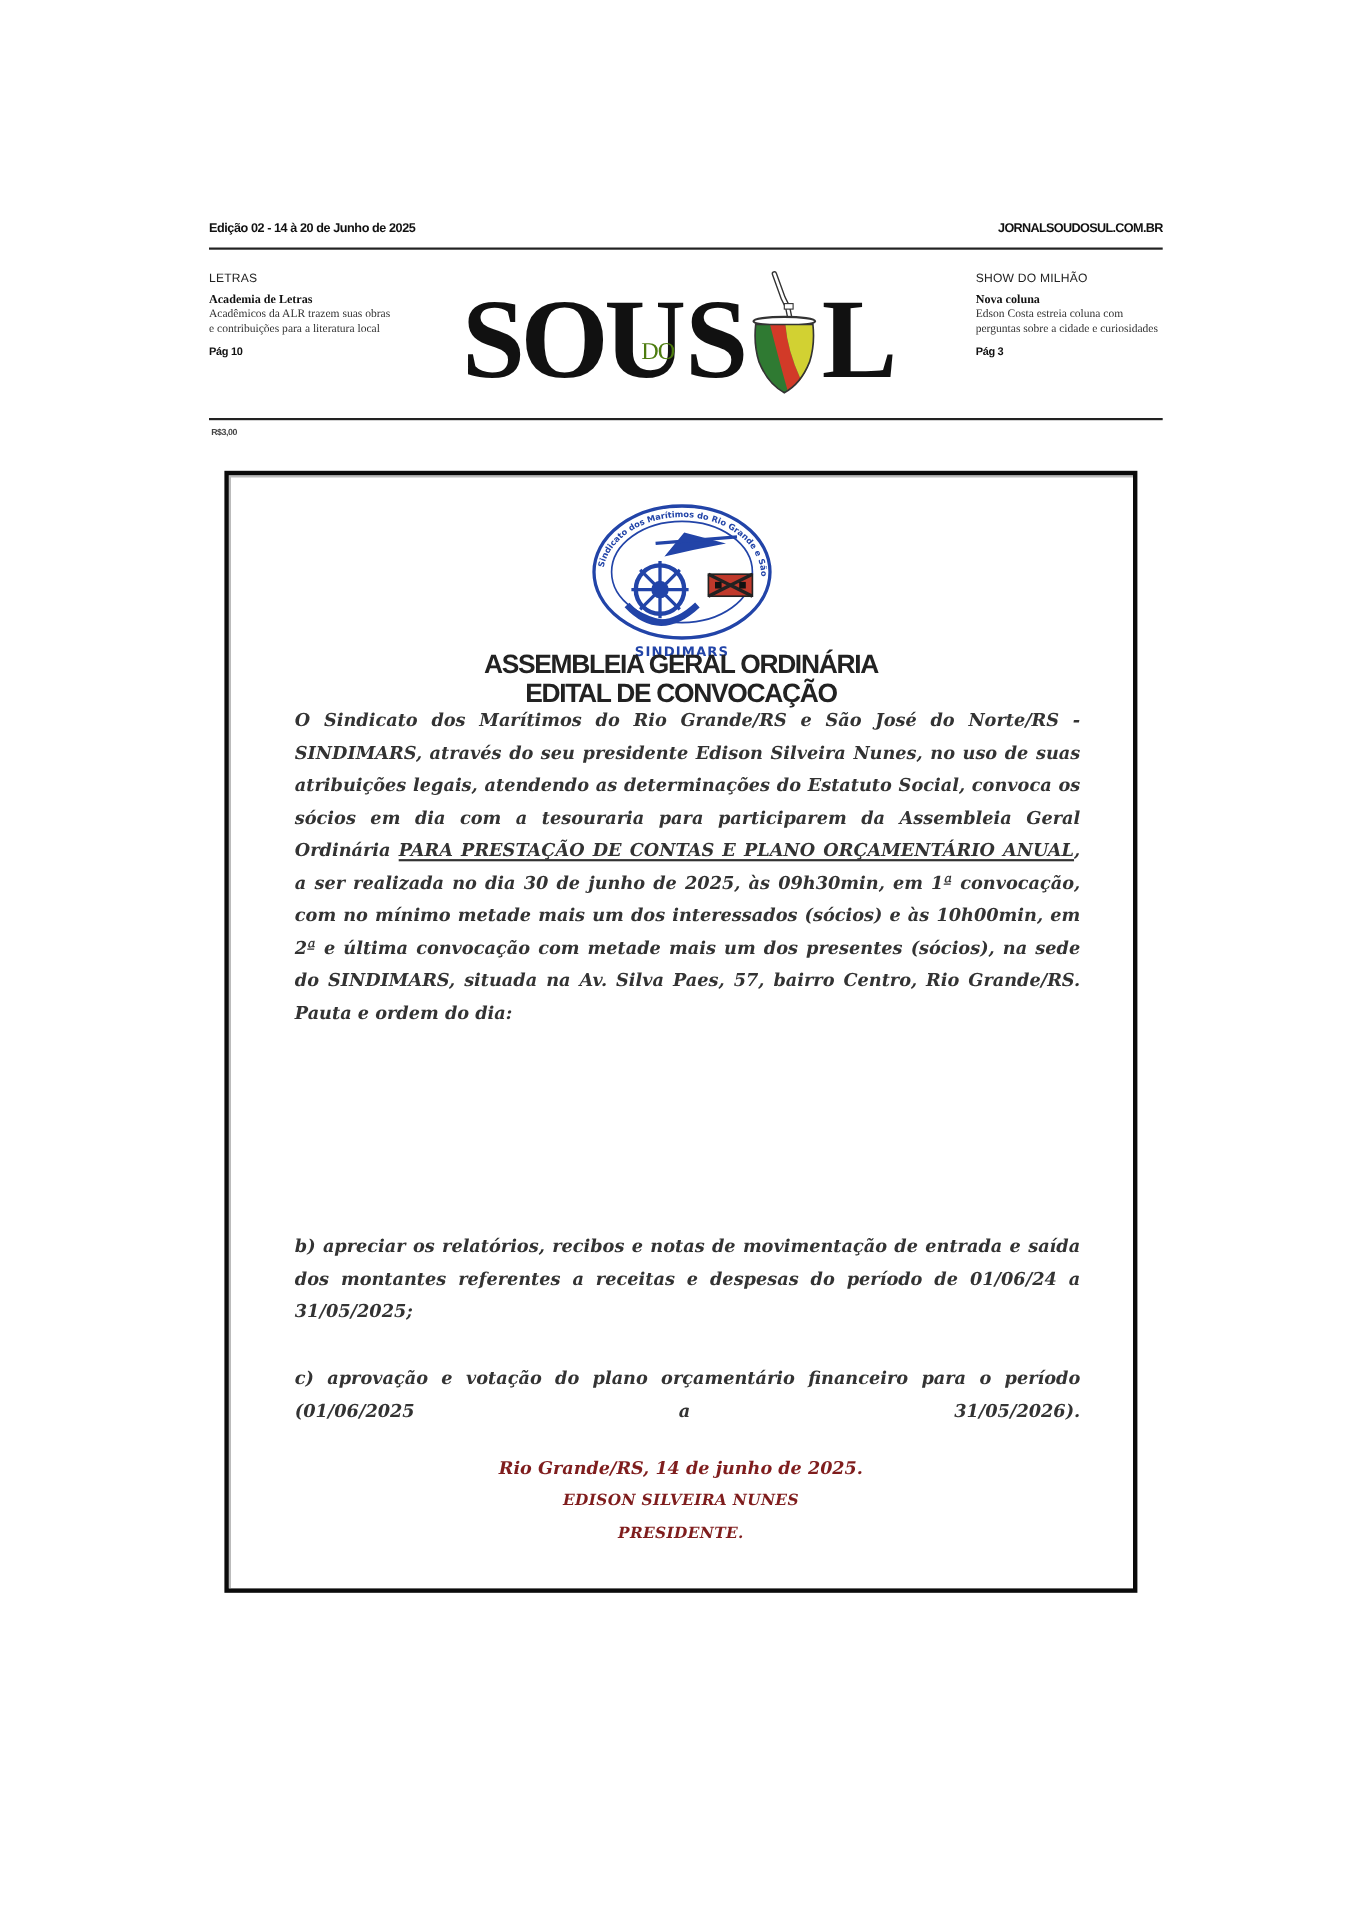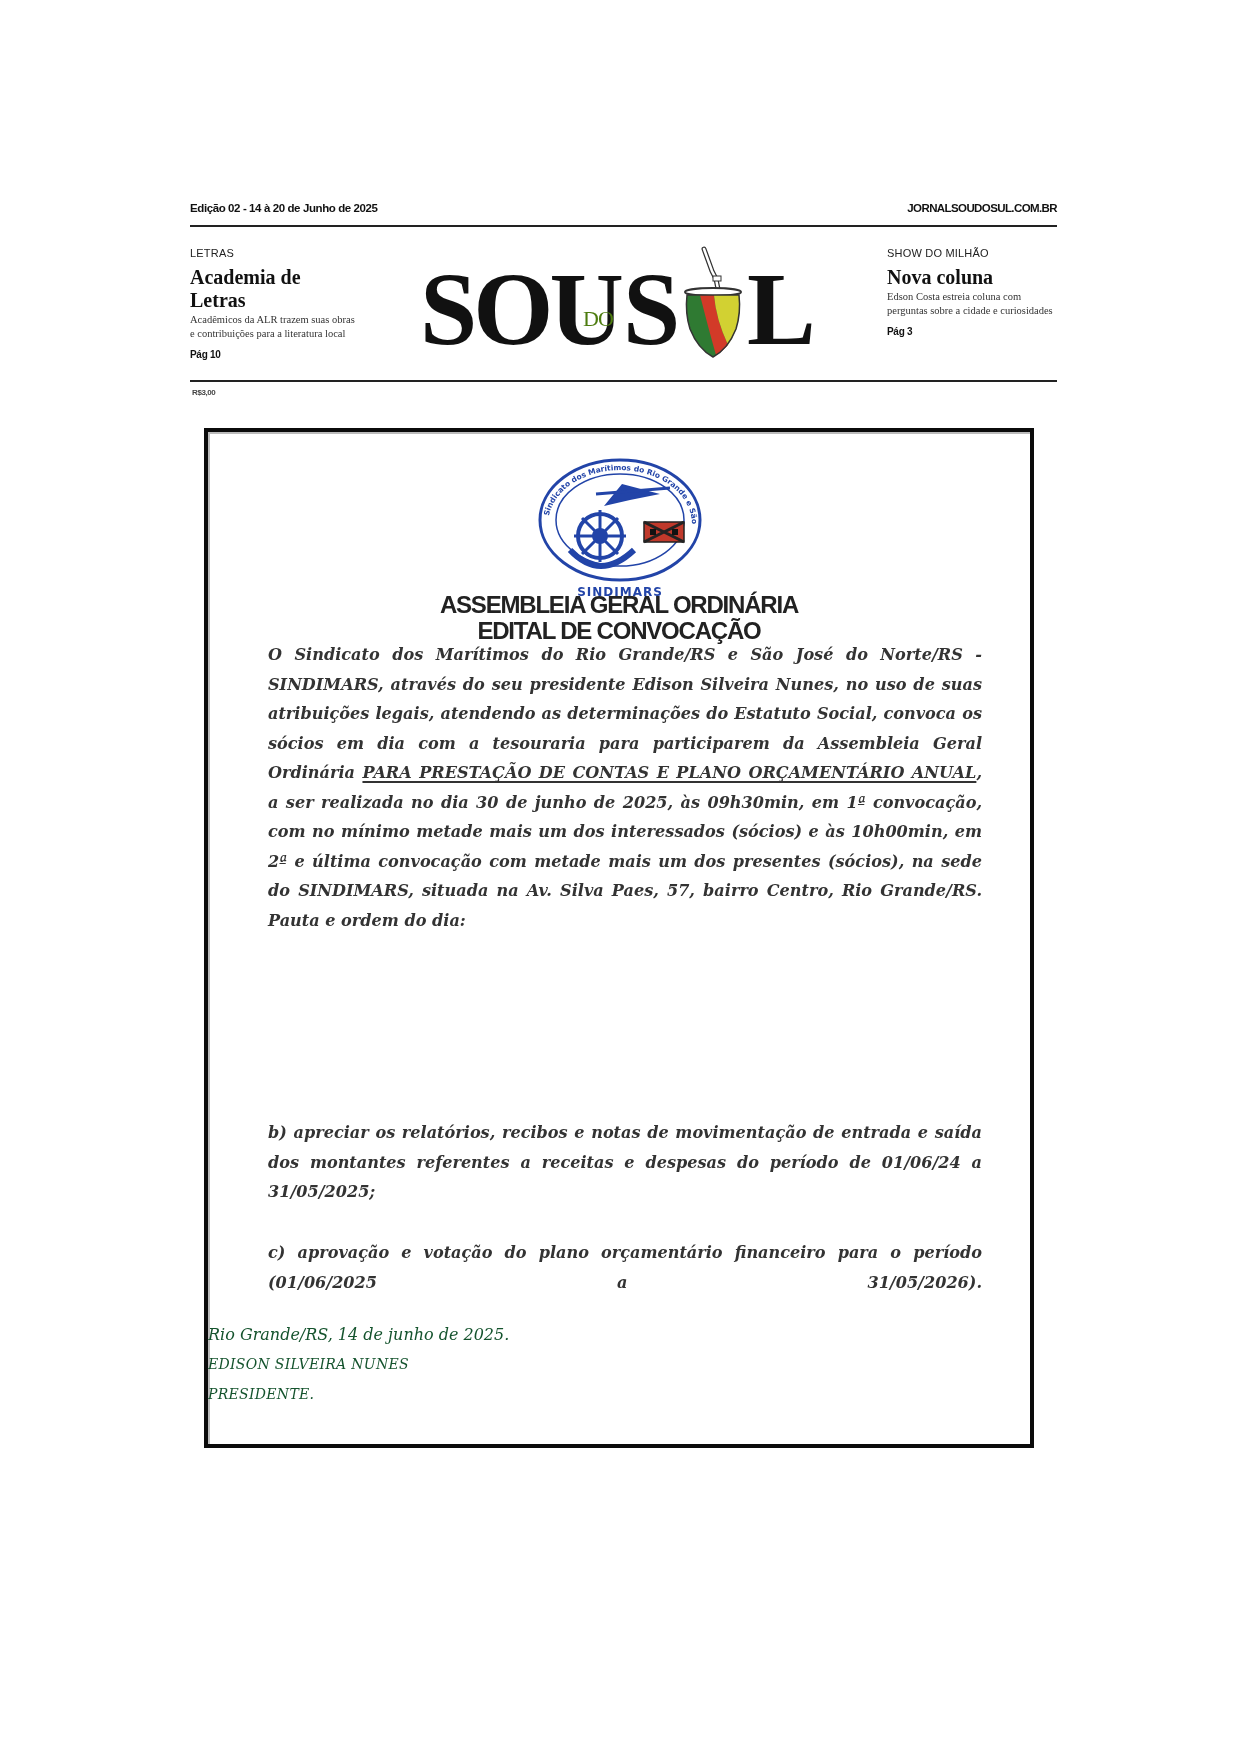--- a/index.html
+++ b/index.html
@@ -7,41 +7,41 @@
     .sans { font-family: "Liberation Sans", "DejaVu Sans", sans-serif; }
     .abs { position: absolute; }
 
     .topline { left: 190px; top: 202px; font-size: 11.5px; font-weight: bold; letter-spacing: -0.4px; }
     .site { right: 184px; top: 202px; font-size: 11.5px; font-weight: bold; letter-spacing: -0.6px; }
     .rule1 { left: 190px; width: 867px; top: 225px; height: 2px; background: #222; }
     .rule2 { left: 190px; width: 867px; top: 380px; height: 2px; background: #222; }
 
     .teaser { width: 170px; }
     .kicker { font-size: 11px; letter-spacing: 0.2px; color: #222; }
-    .headline { font-family: "Liberation Serif", "DejaVu Serif", serif; font-weight: bold; font-size: 20px; margin-top: 7px; color: #111; }
+    .headline { font-family: "Liberation Serif", "DejaVu Serif", serif; font-weight: bold; font-size: 11px; margin-top: 7px; color: #111; }
     .dek { font-family: "Liberation Serif", "DejaVu Serif", serif; font-size: 10.5px; line-height: 14px; color: #333; margin-top: 1px; }
     .page { font-size: 10px; font-weight: bold; margin-top: 8px; letter-spacing: -0.3px; }
     .price { left: 192px; top: 388px; font-size: 8px; font-weight: bold; color: #444; letter-spacing: -0.4px; }
 
     .logo { left: 420px; top: 245px; width: 400px; height: 115px; }
     .logo-text { position: absolute; top: 14px; font-family: "Liberation Serif", "DejaVu Serif", serif; font-weight: bold; font-size: 103px; line-height: 100px; color: #111; letter-spacing: -4px; }
     .logo-do { position: absolute; font-family: "Liberation Serif", "DejaVu Serif", serif; font-size: 22px; color: #4d7c0f; letter-spacing: -1px; }
 
     .notice { left: 204px; top: 428px; width: 822px; height: 1012px; border: 4px solid #0b0b0b; box-shadow: inset 2px 2px 0 #bbb; background: #fff; }
     .emblem { position: absolute; left: 322px; top: 22px; width: 180px; height: 152px; }
     .title1, .title2 { position: absolute; left: 0; width: 100%; text-align: center; font-family: "Liberation Sans", "DejaVu Sans", sans-serif; font-weight: 900; font-size: 24px; letter-spacing: -1.2px; color: #222; }
     .title1 { top: 159px; }
     .title2 { top: 185px; }
     .body-text { position: absolute; left: 60px; width: 714px; font-family: "DejaVu Serif", "Liberation Serif", serif; font-style: italic; font-weight: bold; font-size: 16.1px; line-height: 29.5px; color: #333; text-align: justify; hyphens: manual; }
     .intro { top: 208px; }
     .item-a { top: 567px; }
     .item-b { top: 686px; text-align-last: justify; }
     .item-c { top: 806px; text-align-last: justify; }
     .u { text-decoration: underline; text-decoration-thickness: 2px; text-underline-offset: 3px; }
-    .sig { position: absolute; left: 0; width: 100%; font-family: "DejaVu Serif", "Liberation Serif", serif; font-style: italic; font-weight: normal; color: #14532d; }
+    .sig { position: absolute; left: 0; width: 100%; text-align: center; font-family: "DejaVu Serif", "Liberation Serif", serif; font-style: italic; font-weight: bold; color: #7f1d1d; }
     .sig-date { top: 893px; font-size: 16px; }
     .sig-name { top: 924px; font-size: 14px; letter-spacing: 0.3px; }
     .sig-role { top: 954px; font-size: 14px; letter-spacing: 0.3px; }
   </style>
 </head>
 <body>
 
 <div class="abs sans topline">Edição 02 - 14 à 20 de Junho de 2025</div>
 <div class="abs sans site">JORNALSOUDOSUL.COM.BR</div>
 <div class="abs rule1"></div>

